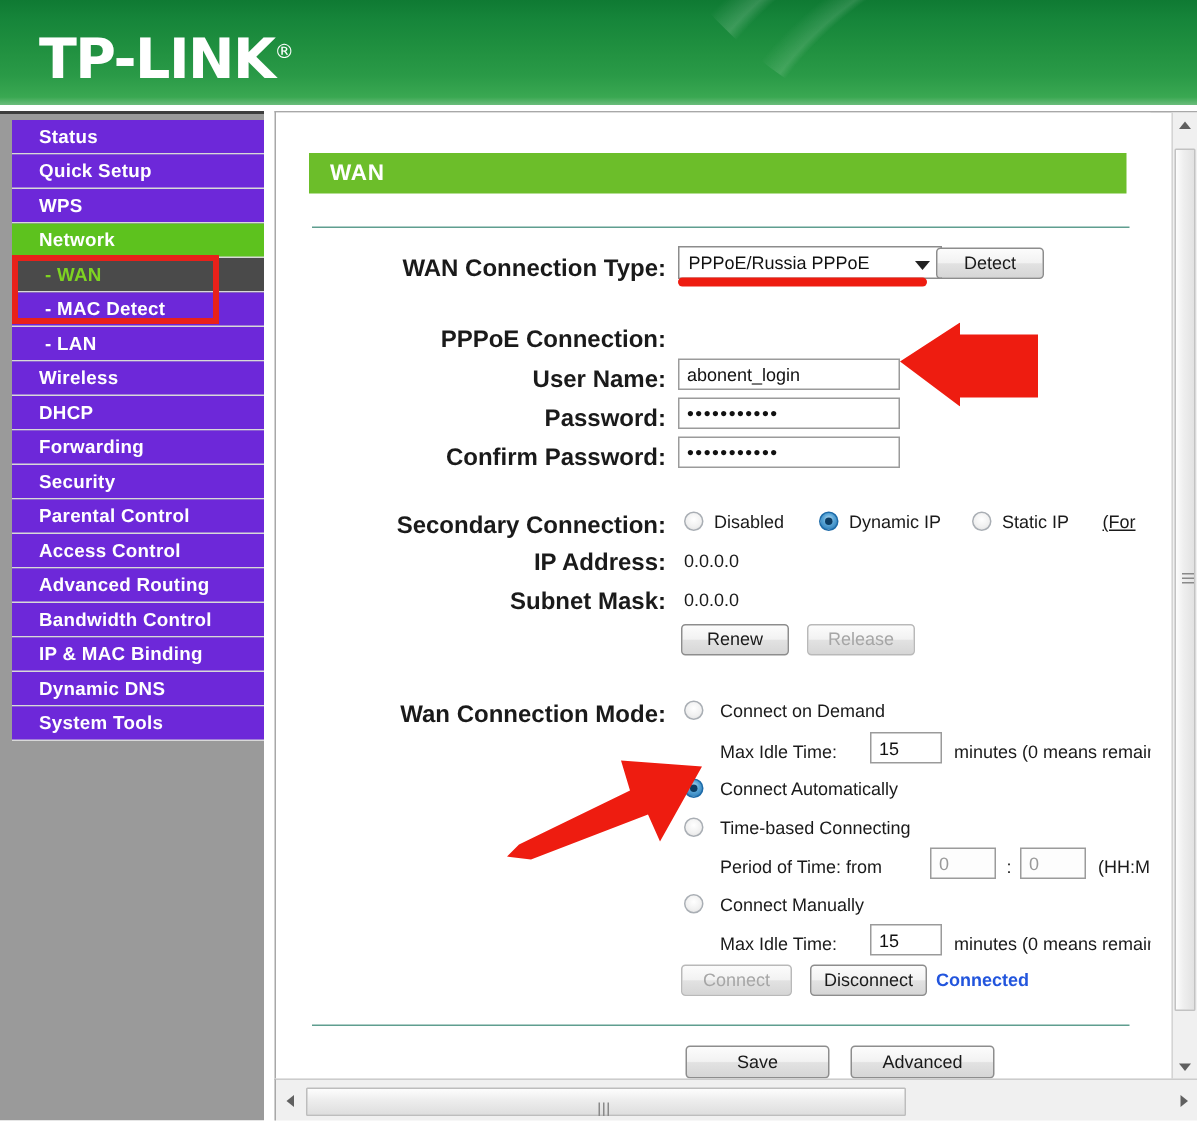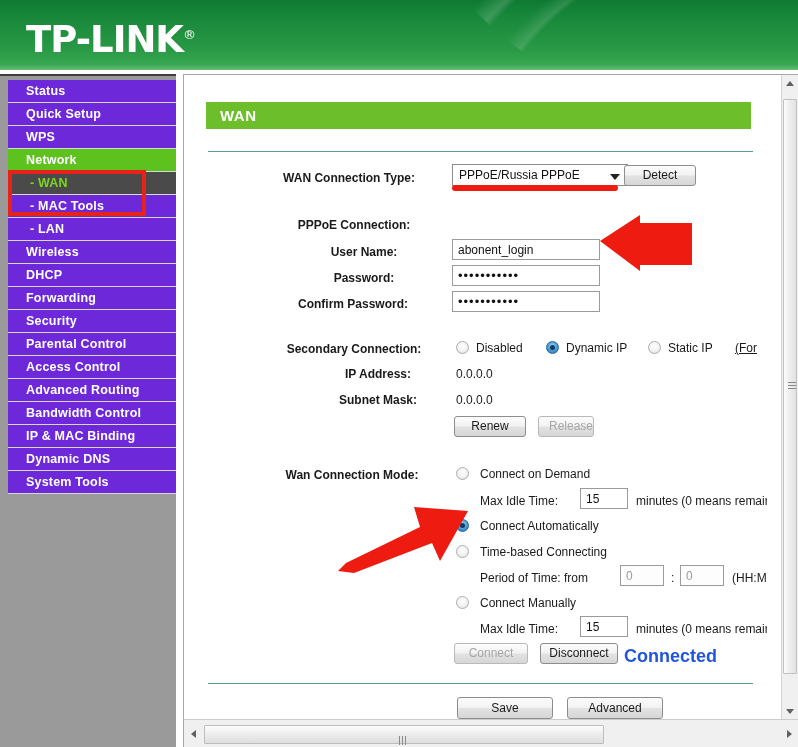--- a/index.html
+++ b/index.html
@@ -153,24 +153,24 @@
   }
   .divider.d1 { top: 76px; }
   .divider.d2 { top: 608px; }
 
   .form-area {
     position: absolute; left: 0; top: 0;
     width: 583px; height: 645px;
   }
   .row-label {
     position: absolute;
-    font-size: 12px;
+    font-size: 16px;
     font-weight: bold;
     color: #1a1a1a;
-    text-align: center;
+    text-align: right;
     white-space: nowrap;
   }
   .plain {
     position: absolute;
     font-size: 12px;
     color: #1a1a1a;
     white-space: nowrap;
   }
 
   
@@ -249,21 +249,21 @@
     content: "";
     position: absolute;
     left: 3px; top: 3px;
     width: 5px; height: 5px;
     border-radius: 50%;
     background: #0c3c63;
   }
 
   .status-connected {
     position: absolute;
-    font-size: 18px;
+    font-size: 12px;
     font-weight: bold;
     color: #2255dd;
     white-space: nowrap;
   }
 
   
   .v-scroll {
     position: absolute; right: 0; top: 0;
     width: 17px; height: 645px;
     background: #f0f0f0;
@@ -369,21 +369,21 @@
 
   <div class="sidebar">
     <div class="sidebar-leftstrip"></div>
     <div class="nav-list">
 
       <div class="nav-item"><span>Status</span></div>
       <div class="nav-item"><span>Quick Setup</span></div>
       <div class="nav-item"><span>WPS</span></div>
       <div class="nav-item active-green"><span>Network</span></div>
       <div class="nav-item sub active-sub"><span>- WAN</span></div>
-      <div class="nav-item sub"><span>- MAC Tools</span></div>
+      <div class="nav-item sub"><span>- MAC Detect</span></div>
       <div class="nav-item sub"><span>- LAN</span></div>
       <div class="nav-item"><span>Wireless</span></div>
       <div class="nav-item"><span>DHCP</span></div>
       <div class="nav-item"><span>Forwarding</span></div>
       <div class="nav-item"><span>Security</span></div>
       <div class="nav-item"><span>Parental Control</span></div>
       <div class="nav-item"><span>Access Control</span></div>
       <div class="nav-item"><span>Advanced Routing</span></div>
       <div class="nav-item"><span>Bandwidth Control</span></div>
       <div class="nav-item"><span>IP &amp; MAC Binding</span></div>
@@ -433,21 +433,21 @@
 
         <div class="plain" style="left:551px; top:266px;text-decoration:underline;">(For</div>
 
         <div class="row-label" style="left:128px; top:292px; width:132px;">IP Address:</div>
         <div class="plain" style="left:272px; top:292px;">0.0.0.0</div>
 
         <div class="row-label" style="left:128px; top:318px; width:132px;">Subnet Mask:</div>
         <div class="plain" style="left:272px; top:318px;">0.0.0.0</div>
 
         <div class="btn" style="left:270px; top:341px; width:72px;text-align:center;">Renew</div>
-        <div class="btn disabled" style="left:354px; top:341px; width:56px;text-align:right;">Release</div>
+        <div class="btn disabled" style="left:354px; top:341px; width:72px;">Release</div>
 
         <div class="row-label" style="left:76px; top:393px; width:184px;">Wan Connection Mode:</div>
 
         <div class="radio" style="left:272px; top:392px;"></div>
         <div class="plain" style="left:296px; top:392px;">Connect on Demand</div>
 
         <div class="plain" style="left:296px; top:419px;">Max Idle Time:</div>
         <input class="txt" style="left: 396px; top: 413px; width: 48px;" value="15">
         <div class="plain" style="left:452px; top:419px;">minutes (0 means remair</div>
 

